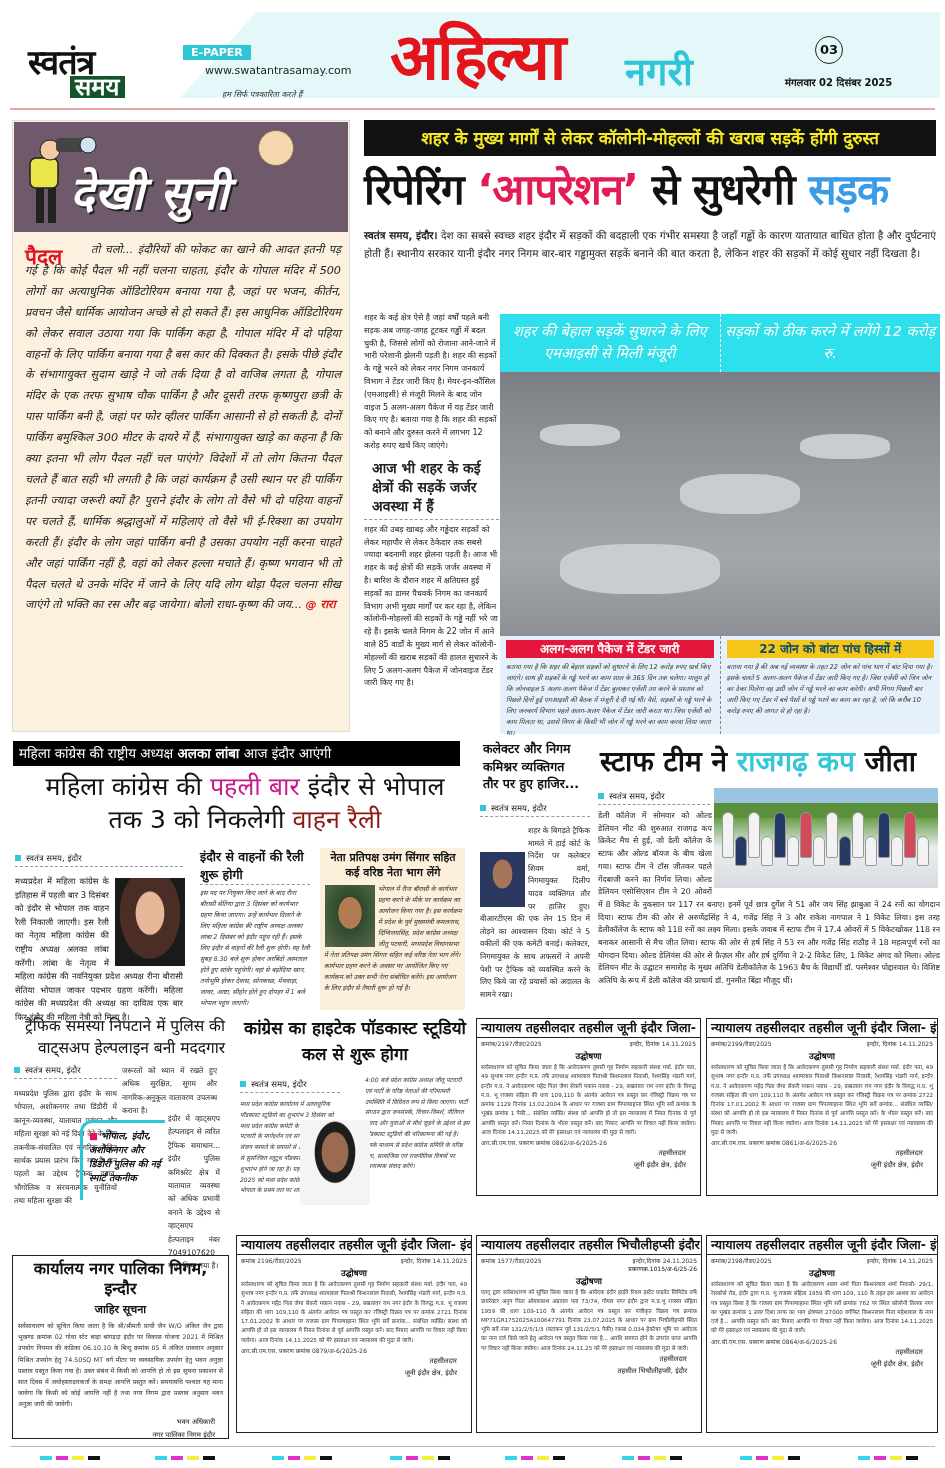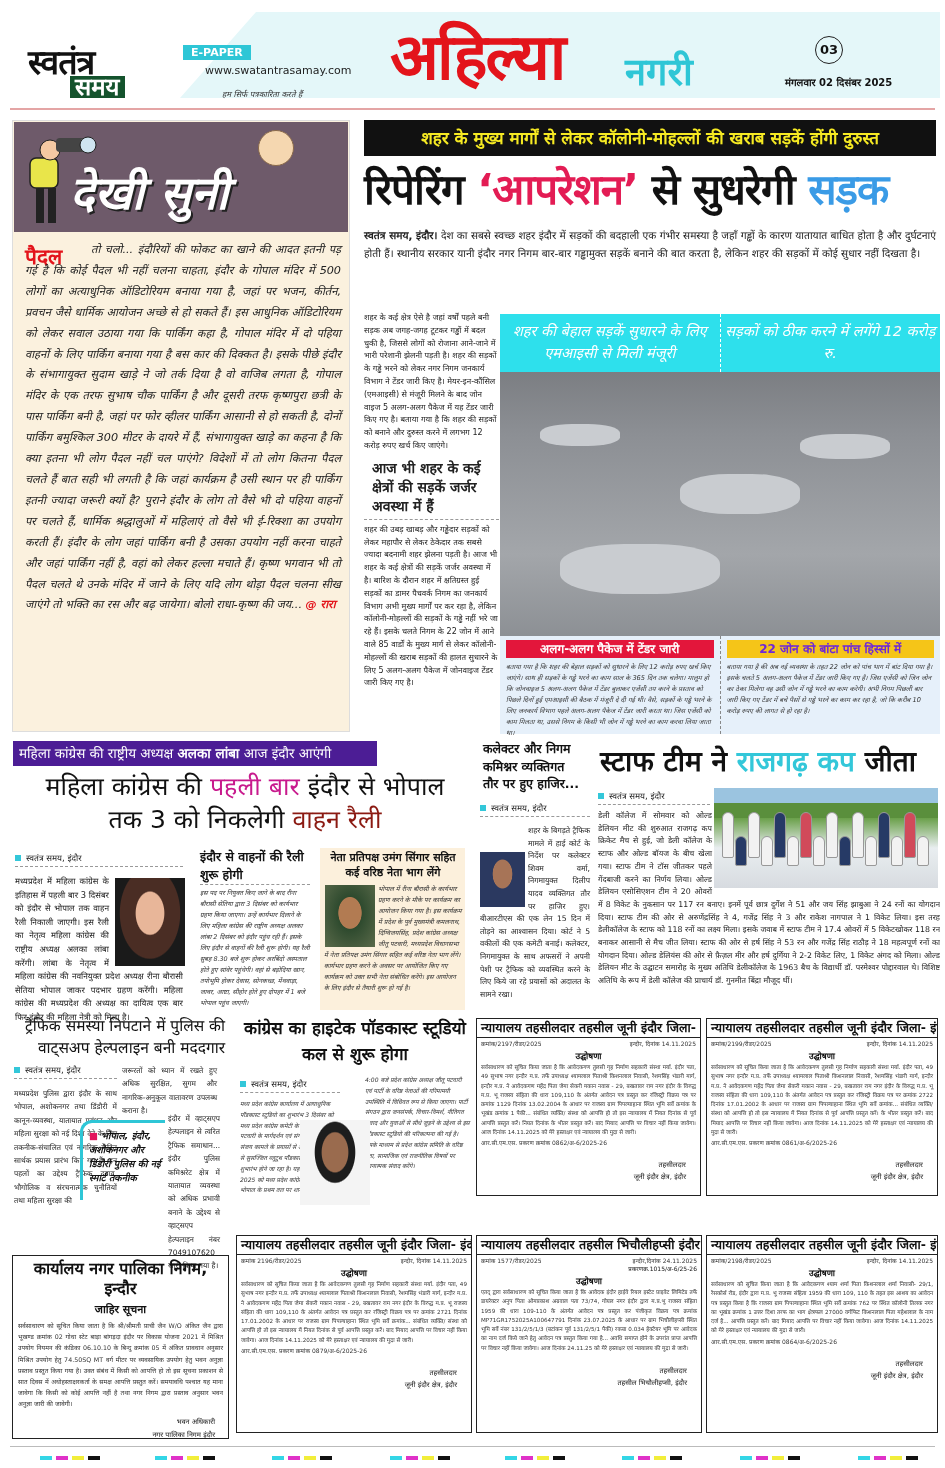--- a/index.html
+++ b/index.html
@@ -37,24 +37,24 @@
 .subhead{font-size:14px;font-weight:bold;line-height:19px;margin:6px 0 4px;padding-left:8px;border-bottom:1px dashed #999;padding-bottom:3px}
 .photo-road{left:500px;top:314px;width:440px;height:400px;background:linear-gradient(180deg,#6c6e72 0%,#8c8f94 30%,#a3a6aa 60%,#777b80 100%)}
 .photo-road .cap{position:absolute;top:0;left:0;right:0;height:58px;background:#2ee0ec;display:flex}
 .photo-road .cap div{flex:1;color:#fff;font-size:14.5px;font-style:italic;text-align:center;padding-top:6px;line-height:22px}
 .photo-road .cap div:first-child{border-right:1px dashed #fff}
 .puddle{position:absolute;background:#c9ccd0;border-radius:40%}
 .box-mini{left:500px;top:636px;width:440px;height:98px;background:#e6f0fa;display:flex}
 .box-mini .half{flex:1;padding:4px 6px}
 .box-mini .half:first-child{border-right:1px dashed #888}
 .mini-h{font-size:12px;font-weight:bold;color:#fff;background:#e3163b;text-align:center;line-height:18px;margin-bottom:4px}
-.mini-h.yel{background:#f5c518;color:#6d28d9}
+.mini-h.yel{background:#f5c518;color:#0c4a6e}
 .mini-p{font-size:6.6px;line-height:11px;font-style:italic;color:#333}
 
-.green-bar{left:13px;top:741px;width:364px;height:25px;background:#4c1d95;color:#fff;font-size:13.5px;line-height:25px;padding-left:6px}
+.green-bar{left:13px;top:741px;width:447px;height:25px;background:#000000;color:#fff;font-size:13.5px;line-height:25px;padding-left:6px}
 .cong-head{left:25px;top:770px;width:440px;font-size:25px;font-weight:normal;line-height:33px;text-align:center}
 .byline{font-size:8.5px;color:#222;padding-bottom:3px;border-bottom:1px dashed #999}
 .byline:before{content:"";display:inline-block;width:6px;height:6px;background:#33c7d9;margin-right:5px}
 .body-s{font-size:8.3px;line-height:13.6px;text-align:justify;color:#222}
 .body-xs{font-size:6.4px;line-height:11px;font-style:italic;color:#333}
 .photo-alka{left:115px;top:878px;width:70px;height:88px;background:radial-gradient(ellipse at 50% 40%,#e8b699 0 28%,#4a2d24 30% 60%,#1a1a1a 62%)}
 .photo-umang{left:325px;top:885px;width:50px;height:62px;background:radial-gradient(ellipse at 50% 45%,#b27b52 0 32%,#2e4a2e 34%,#5a6a4a 100%)}
 .beige{left:320px;top:848px;width:145px;height:162px;background:#fcf0dc}
 
 .coll-head{left:483px;top:740px;width:100px;font-size:12.5px;line-height:17.5px;font-weight:bold}
@@ -62,21 +62,21 @@
 .team-photo{left:714px;top:788px;width:224px;height:100px;background:linear-gradient(180deg,#9bc4e0 0 15%,#5a8f3c 15% 30%,#6aa04a 30%,#e9eef0 60%,#d7dbe0 100%)}
 .player{position:absolute;width:12px;height:24px;border-radius:6px 6px 2px 2px}
 .coll-photo{left:480px;top:880px;width:45px;height:55px;background:radial-gradient(ellipse at 50% 40%,#a77457 0 30%,#2b3960 32%)}
 
 .ad{border:1.5px solid #222;padding:3px 4px}
 .ad-h{font-size:12.5px;font-weight:bold;line-height:16px;border-bottom:1px solid #222;margin:-3px -4px 2px;padding:1px 4px;white-space:nowrap;overflow:hidden}
 .ad-meta{display:flex;justify-content:space-between;font-size:6px;color:#333}
 .ad-sub{text-align:center;font-weight:bold;font-size:8.5px;margin:2px 0}
 .ad-p{font-size:5.6px;line-height:9.3px;color:#333;text-align:justify}
 .ad-ref{font-size:6px;color:#333;margin-top:2px}
-.ad-sign{text-align:right;font-size:7px;line-height:12px;margin-top:12px;padding-right:10px}
+.ad-sign{text-align:right;font-size:7px;line-height:12px;margin-top:0;padding-right:10px}
 
 .traffic-h{left:10px;top:1015px;width:215px;font-size:15.5px;line-height:22px;text-align:right}
 .podcast-h{left:240px;top:1015px;width:230px;font-size:17px;font-weight:bold;line-height:26px;text-align:center}
 .pull{left:80px;top:1120px;width:85px;height:80px;border:3px solid #2ec6d6;border-right:none;border-bottom:none;border-radius:12px 0 0 0;padding:6px 0 0 6px;font-size:9.5px;font-style:italic;font-weight:bold;line-height:14px}
 .photo-pod{left:300px;top:1120px;width:70px;height:85px;background:radial-gradient(ellipse at 50% 38%,#9a6b4e 0 26%,#1d1d1d 28% 40%,#f4f4f4 42%)}
 
 .nn{left:12px;top:1255px;width:217px;height:184px;border:1.5px solid #222;padding:3px 5px}
 .nn-h{font-size:16px;font-weight:bold;text-align:center;line-height:20px}
 .nn-sub{font-size:11px;text-align:center;font-weight:bold;margin:2px 0 4px}
 .nn-p{font-size:6.3px;line-height:11.2px;color:#333;text-align:justify}

